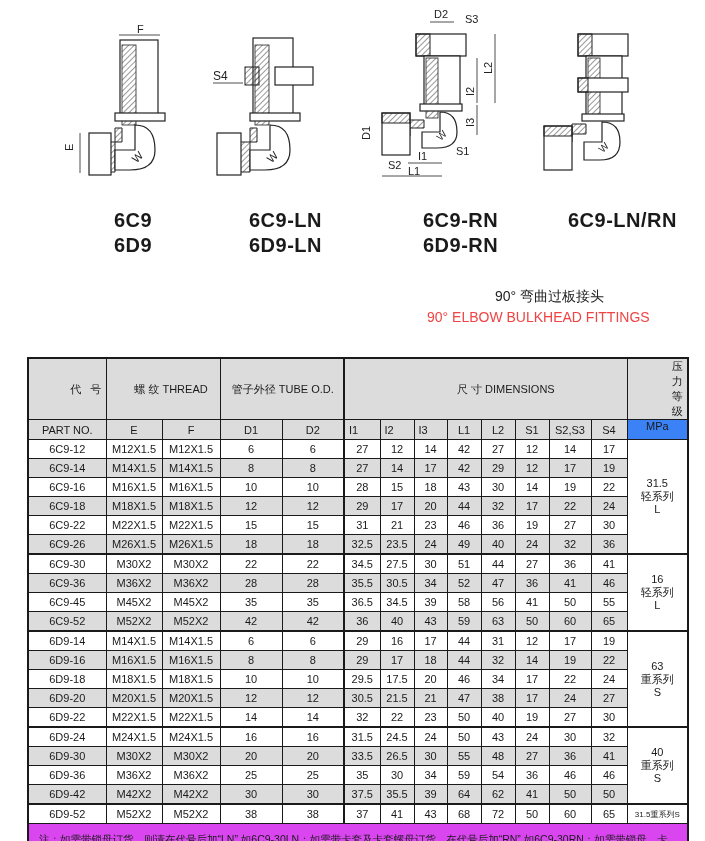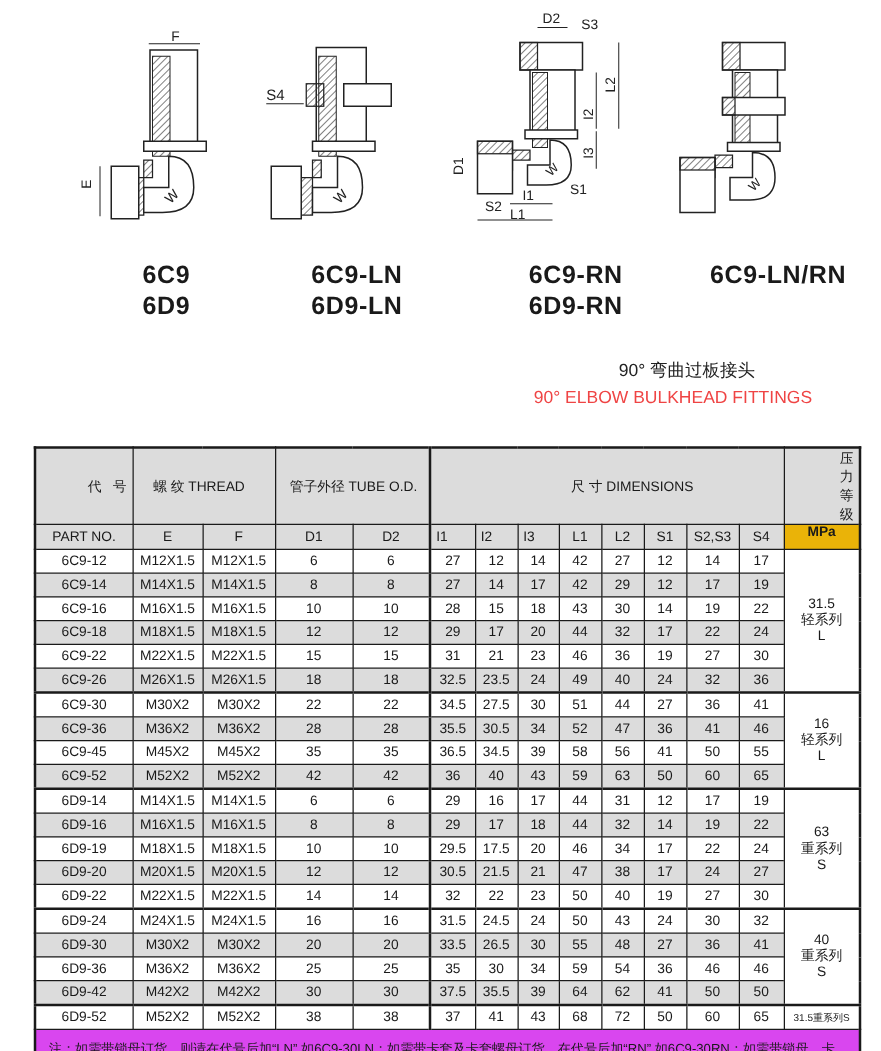--- a/index.html
+++ b/index.html
@@ -145,40 +145,40 @@
     <col style="width:34px">
       <col style="width:34px">
       <col style="width:34px">
     <col style="width:42px">
       <col style="width:36px">
       <col style="width:61px">
   </colgroup>
   <thead>
     <tr class="head1">
       <th class="tr-th">代  号</th>
-      <th colspan="2" style="text-align:left; padding-left:16px;">螺 纹  THREAD</th>
+      <th colspan="2" style="text-align:center; padding-left:16px;">螺 纹  THREAD</th>
       <th colspan="2" style="text-align:center; padding-left:2px;">管子外径 TUBE O.D.</th>
       <th colspan="8" class="sep-left">尺 寸   DIMENSIONS</th>
       <th>压力等级</th>
     </tr>
     <tr class="head2">
       <th>PART  NO.</th>
       <th>E</th>
       <th>F</th>
       <th>D1</th>
       <th>D2</th>
       <th class="sep-left" style="text-align:left; padding-left:4px;">I1</th>
       <th style="text-align:left; padding-left:4px;">I2</th>
       <th style="text-align:left; padding-left:4px;">I3</th>
       <th>L1</th>
       <th>L2</th>
       <th>S1</th>
       <th>S2,S3</th>
       <th>S4</th>
-      <th style="background:#eab308; vertical-align:top; border-top:none;font-weight:bold;">MPa</th>
+      <th style="background:#3b82f6; vertical-align:top; border-top:none;">MPa</th>
     </tr>
   </thead>
   <tbody id="tbody">
       <tr class="plain">
         <td>6C9-12</td>
         <td>M12X1.5</td>
         <td>M12X1.5</td>
         <td>6</td>
         <td>6</td>
         <td class="sep-left">27</td>
@@ -364,21 +364,21 @@
         <td class="sep-left">29</td>
         <td>17</td>
         <td>18</td>
         <td>44</td>
         <td>32</td>
         <td>14</td>
         <td>19</td>
         <td>22</td>
       </tr>
       <tr class="plain">
-        <td>6D9-19</td>
+        <td>6D9-18</td>
         <td>M18X1.5</td>
         <td>M18X1.5</td>
         <td>10</td>
         <td>10</td>
         <td class="sep-left">29.5</td>
         <td>17.5</td>
         <td>20</td>
         <td>46</td>
         <td>34</td>
         <td>17</td>

